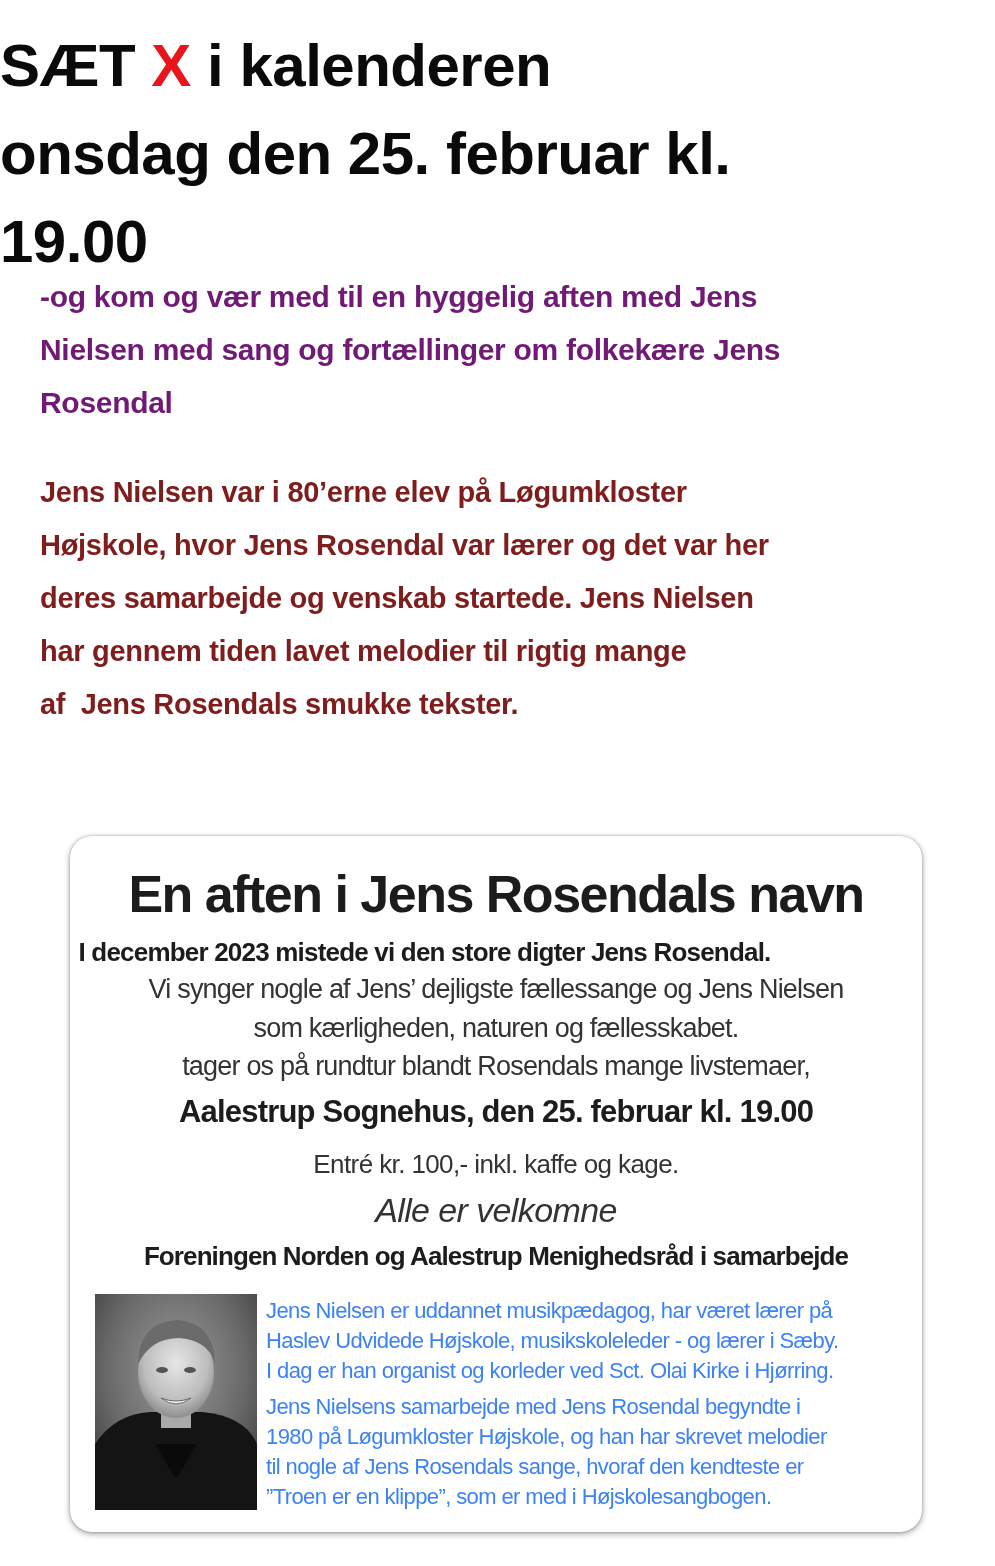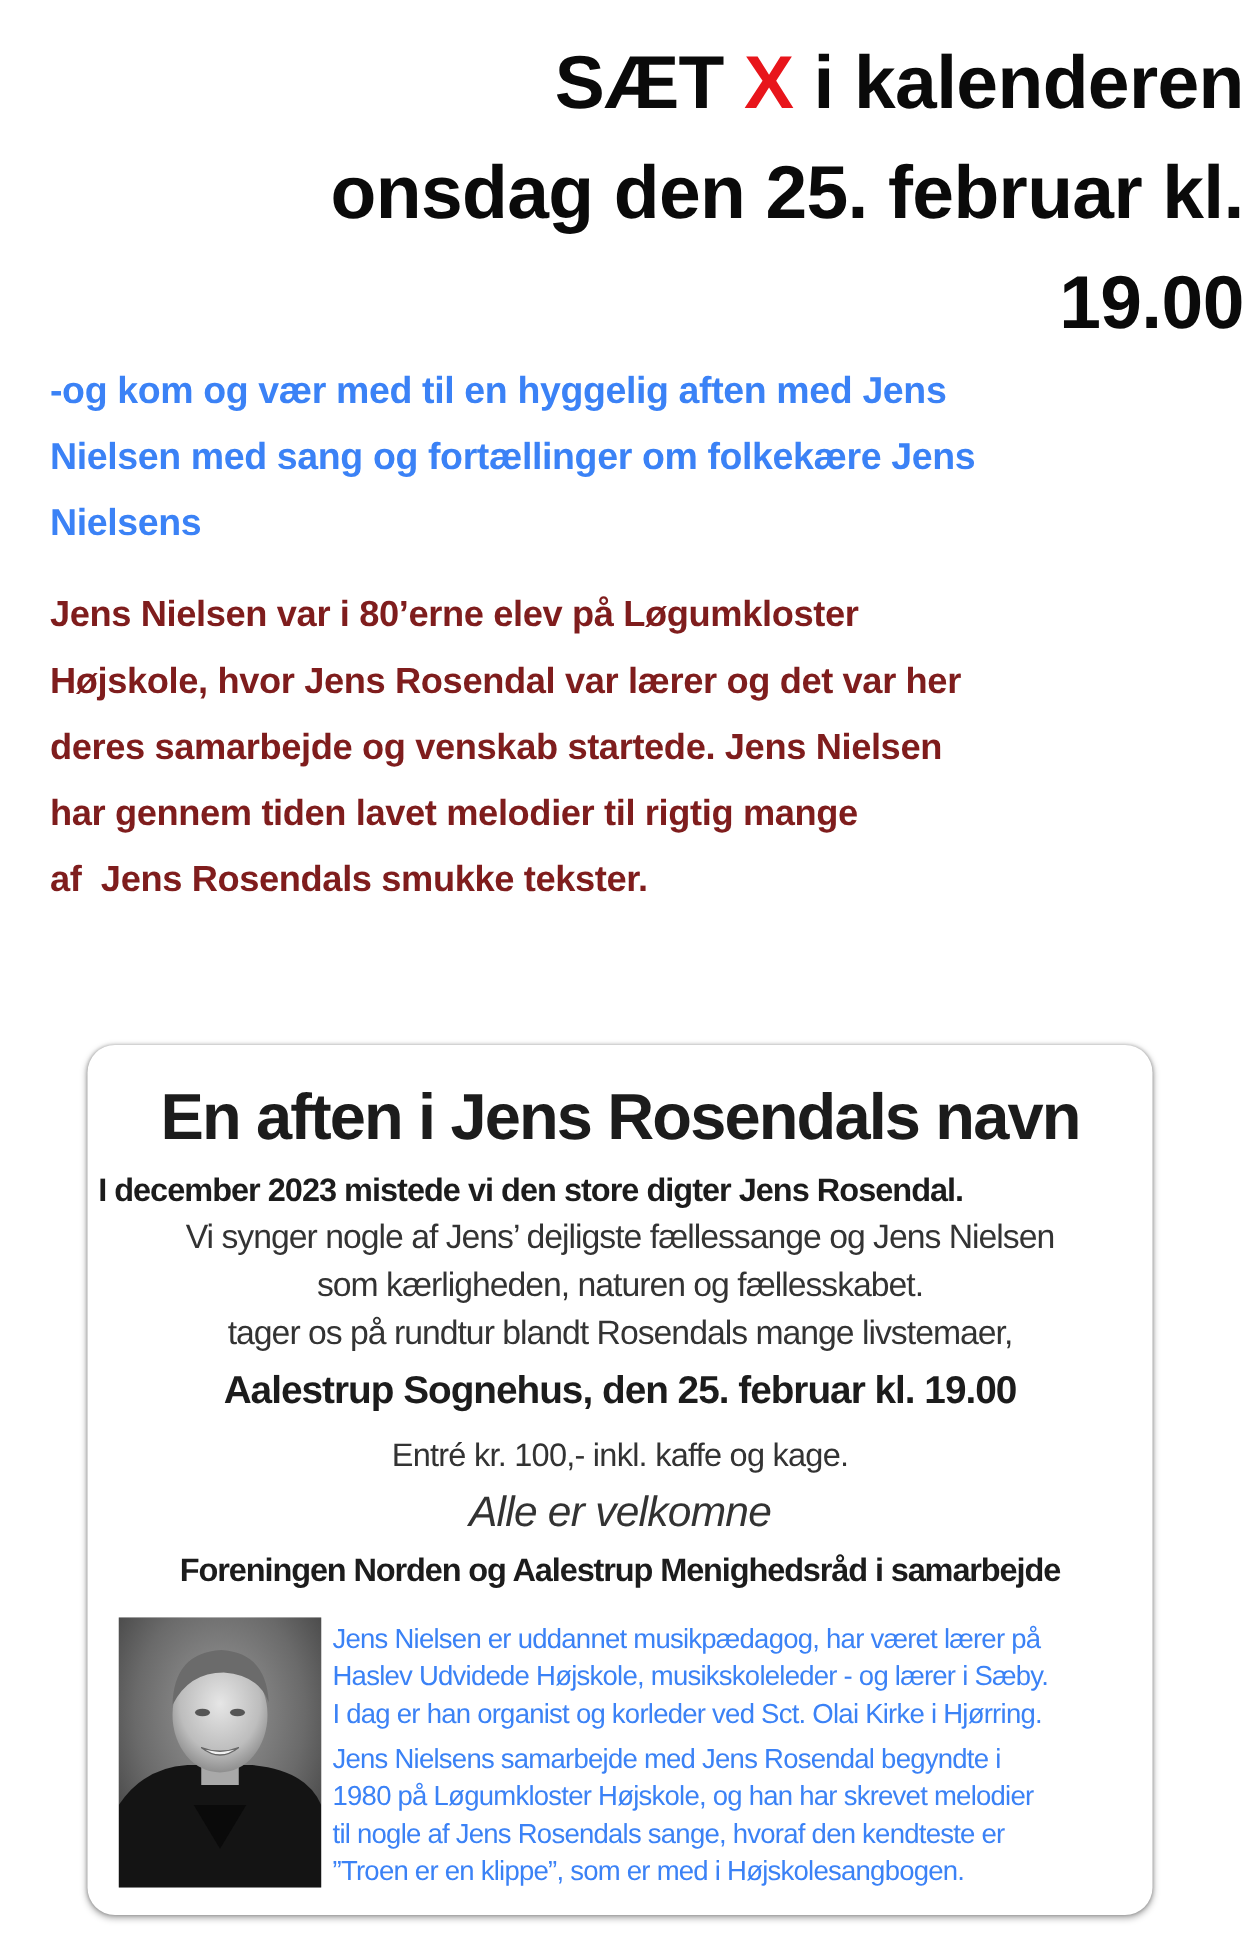--- a/index.html
+++ b/index.html
@@ -1,28 +1,28 @@
 <!DOCTYPE html>
 <html><head>
   <meta charset="utf-8">
   <style>
     html, body { margin: 0; padding: 0; background: #ffffff; }
     body { width: 995px; height: 1566px; position: relative; overflow: hidden; color: #111; }
     .headline {
       position: absolute; left: 0; top: 22px; width: 995px;
-      text-align: right;
+      text-align: left;
       font-family: "Liberation Sans", sans-serif; font-weight: 700;
       font-size: 60px; line-height: 88px; color: #0a0a0a;
       letter-spacing: -0.5px;
     }
     .headline .x { color: #e8151b; }
     .intro {
-      position: absolute; left: 40px; top: 286px; width: 900px;
+      position: absolute; left: 40px; top: 270px; width: 900px;
       font-family: "Liberation Sans", sans-serif; font-weight: 700;
-      font-size: 30px; line-height: 53px; color: #3b82f6;
+      font-size: 30px; line-height: 53px; color: #701a75;
       letter-spacing: -0.3px;
     }
     .body-text {
       position: absolute; left: 40px; top: 466px; width: 900px;
       font-family: "Liberation Sans", sans-serif; font-weight: 700;
       font-size: 29px; line-height: 53px; color: #7f1d1d;
       letter-spacing: -0.3px;
     }
     .body-text span { display: block; white-space: pre; }
     .card {
@@ -90,21 +90,21 @@
     <span class="x">X</span>
     <span>i kalenderen</span>
   </div>
   <div>onsdag den 25. februar kl.</div>
   <div>19.00</div>
 </div>
 
 <div class="intro">
   <div>-og kom og vær med til en hyggelig aften med Jens</div>
   <div>Nielsen med sang og fortællinger om folkekære Jens</div>
-  <div>Nielsens</div>
+  <div>Rosendal</div>
 </div>
 
 <div class="body-text">
   <span>Jens Nielsen var i 80’erne elev på Løgumkloster</span>
   <span>Højskole, hvor Jens Rosendal var lærer og det var her</span>
   <span>deres samarbejde og venskab startede. Jens Nielsen</span>
   <span>har gennem tiden lavet melodier til rigtig mange</span>
   <span>af  Jens Rosendals smukke tekster.</span>
 </div>
 

